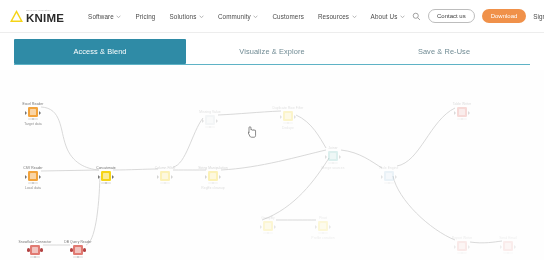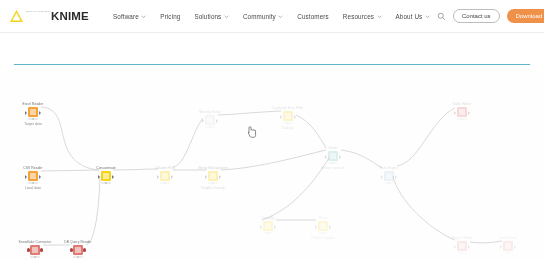--- a/index.html
+++ b/index.html
@@ -17,21 +17,21 @@
     position: absolute; top: 0; left: 0;
     width: 544px; height: 33px;
     background: #ffffff;
     display: flex; align-items: center;
     border-bottom: 1px solid #ededed;
     z-index: 30;
   }
   .logo-wrap { display: flex; align-items: center; margin-left: 9px; }
   .logo-tri { width: 15px; height: 14px; position: relative; margin-right: 2px; }
   .logo-tri svg { display: block; }
-  .logo-textblock { display: flex; flex-direction: row; justify-content: center; }
+  .logo-textblock { display: flex; flex-direction: column; justify-content: center; }
   .logo-tag {
     font-size: 2.3px; letter-spacing: .25px; color: #9a9a9a;
     line-height: 3px; margin-bottom: 1px; white-space: nowrap;
     transform: scaleY(1.1); transform-origin: left bottom;
   }
   .logo-name {
     font-size: 11.5px; font-weight: 700; letter-spacing: .2px;
     color: #2b2b2b; line-height: 11px;
   }
 
@@ -236,20 +236,23 @@
         </svg>
       </span>
       <button class="btn-contact">Contact us</button>
       <button class="btn-download" style="background: rgb(240, 145, 74);">Download</button>
       <span class="signin">Sign in</span>
     </div>
   </div>
 
   <div class="tabbar">
     <div class="tabs">
+      <div class="tab active" style="background: rgb(47, 139, 166);">Access &amp; Blend</div>
+      <div class="tab">Visualize &amp; Explore</div>
+      <div class="tab">Save &amp; Re-Use</div>
     </div>
     <div class="tab-underline" style="background: rgb(95, 179, 198);"></div>
   </div>
 
   <div class="canvas" style="background: rgb(254, 254, 254);">
     <div class="canvas-inner" id="canvas-inner">
 
       <svg class="edges" viewBox="0 0 544 190">
         <g fill="none" stroke="#cfcfcf" stroke-width="0.8">
 

